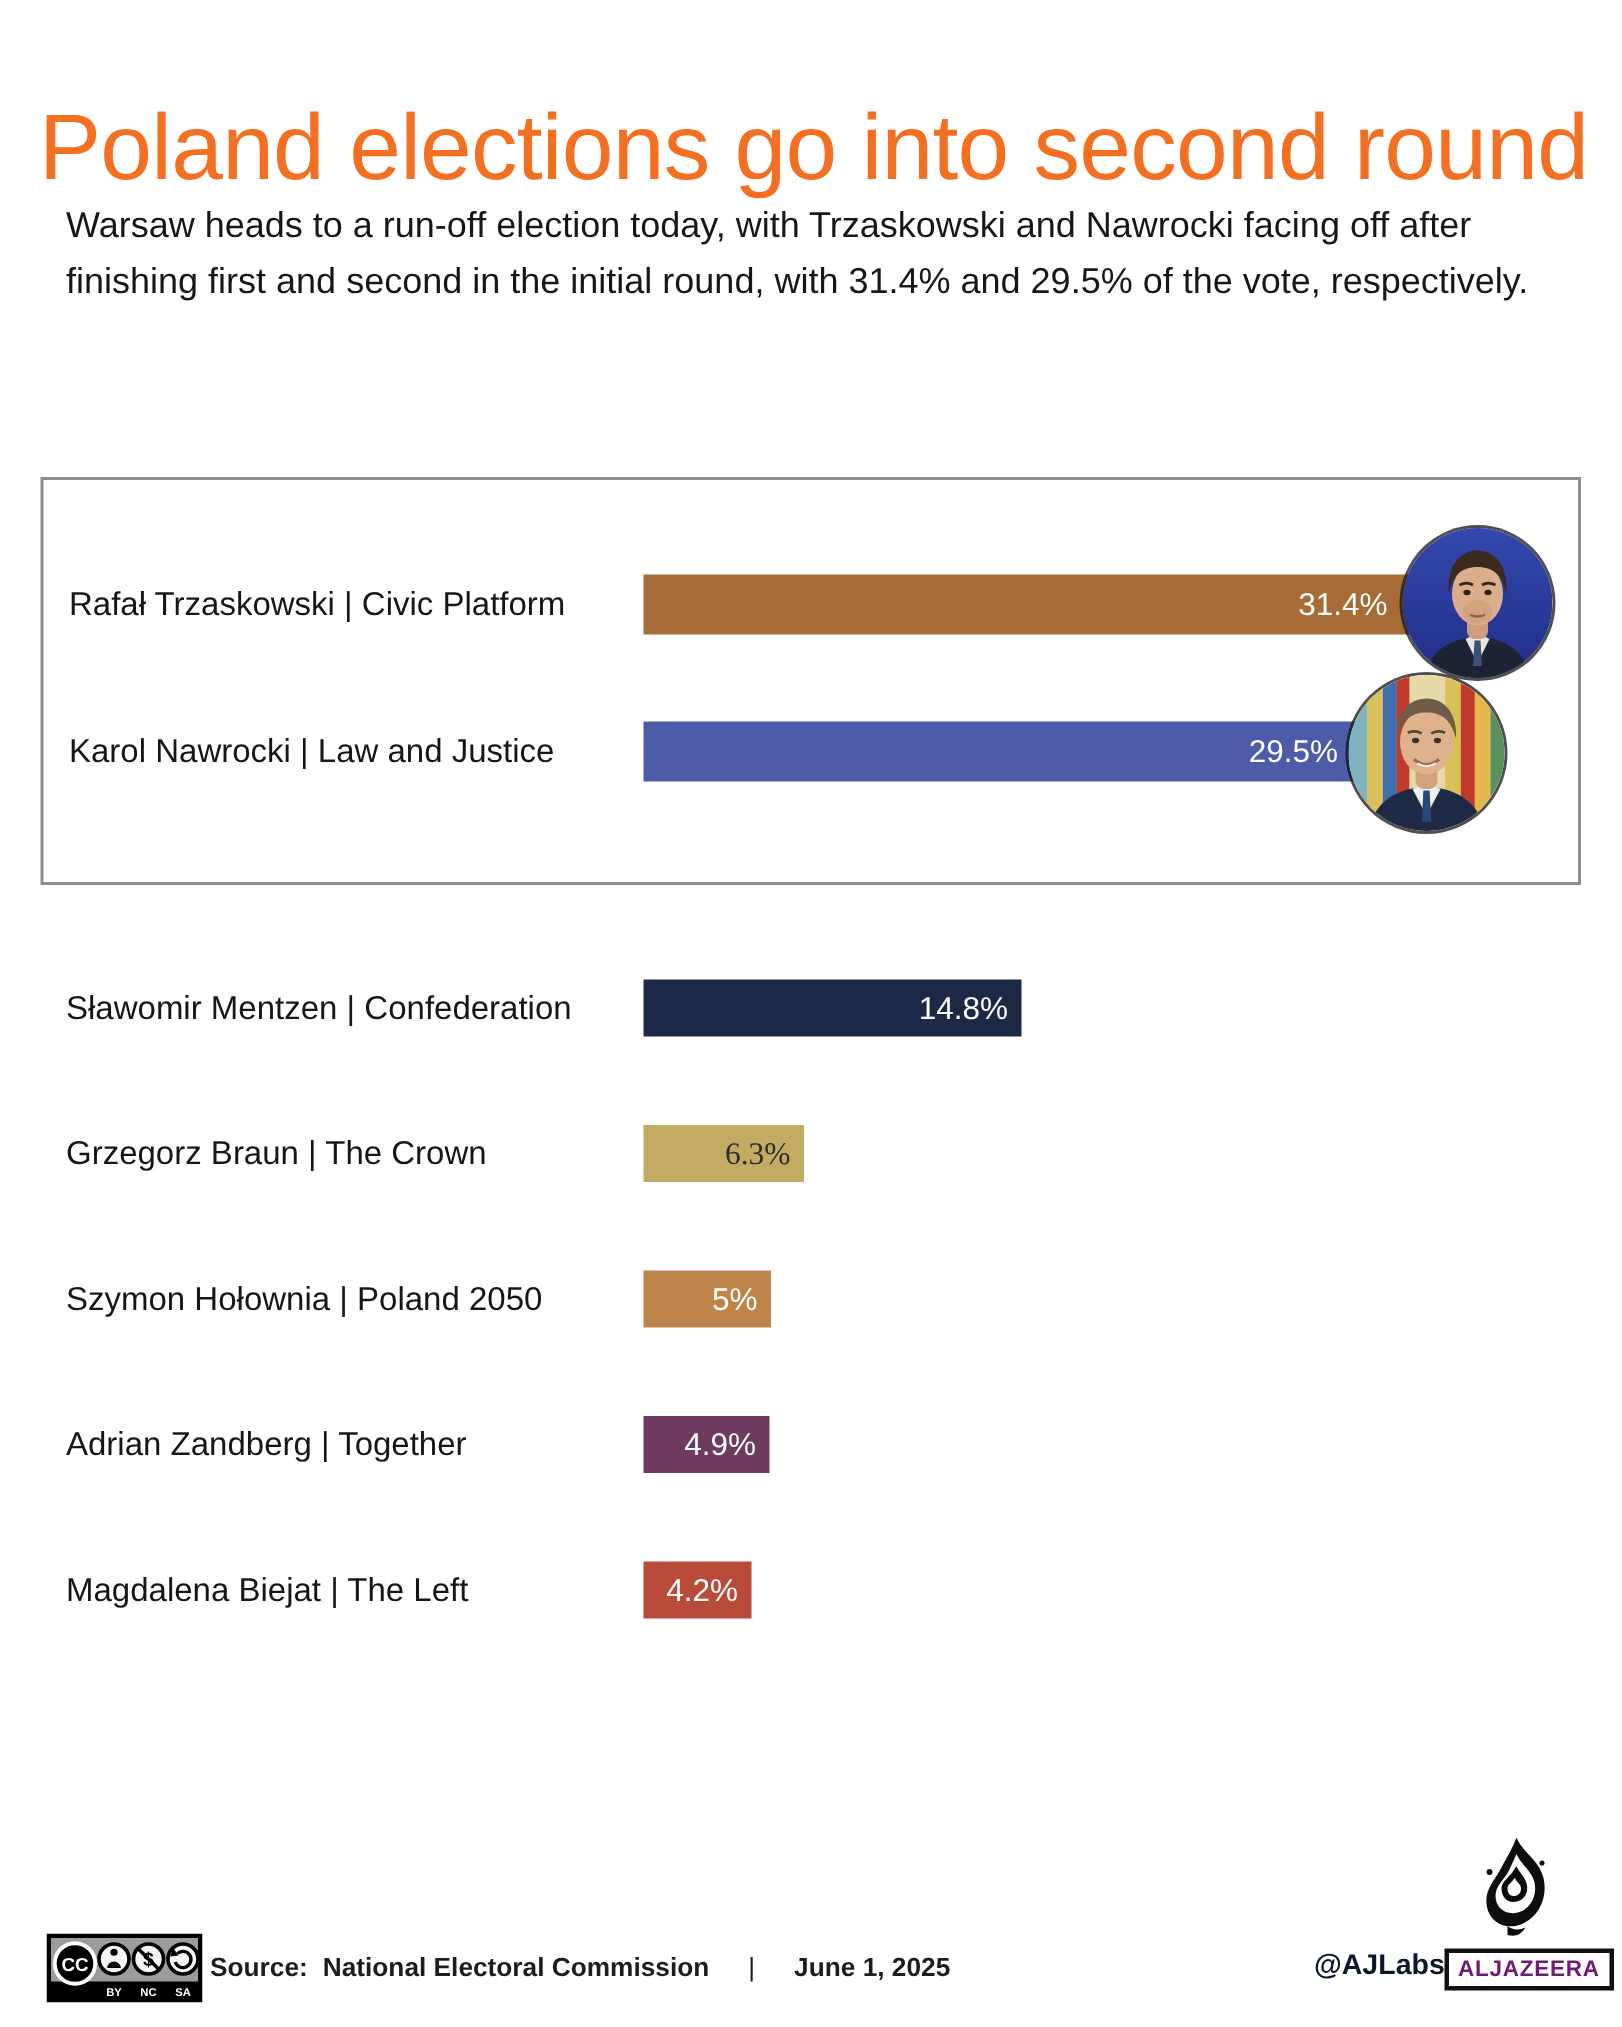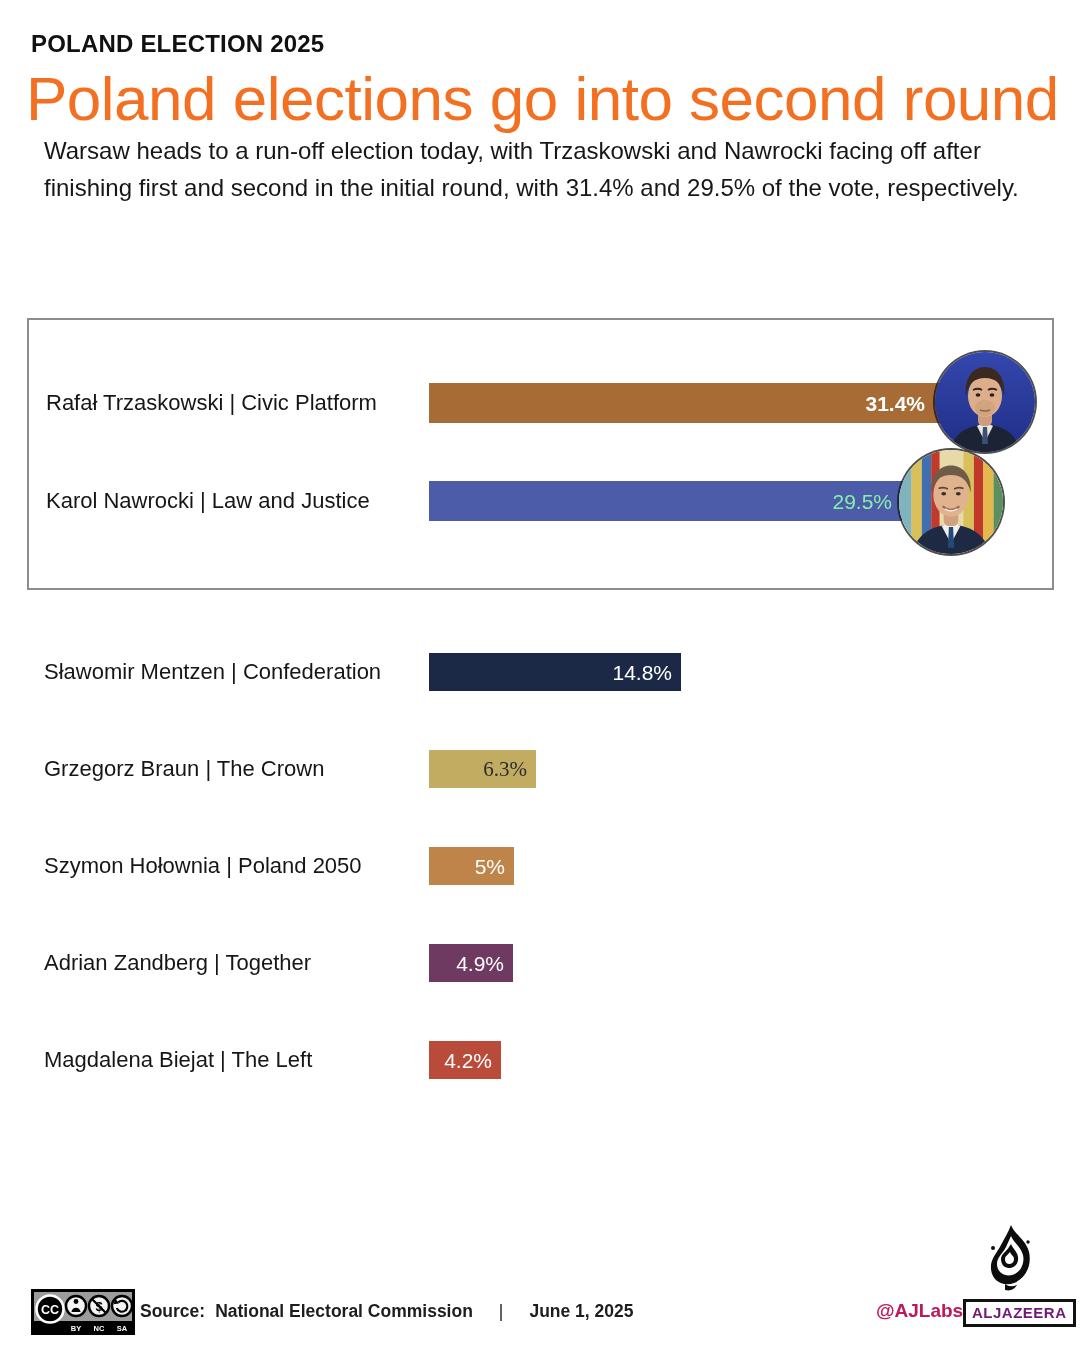--- a/index.html
+++ b/index.html
@@ -27,46 +27,45 @@
   .bar.finalist{padding-right:40px;}
   .bar.other{padding-right:9px;}
 
   .photo{position:absolute;border-radius:50%;overflow:hidden;
          box-shadow:0 0 0 2px rgba(20,20,20,.75);}
   .photo svg{display:block;width:100%;height:100%;}
 
   .footer-src{position:absolute;left:140px;top:1301px;display:flex;align-items:center;
               gap:10px;font-size:17.5px;font-weight:600;color:#1d1d1d;}
   .footer-src .sep{margin:0 16px;font-weight:400;}
-  .ajlabs{position:absolute;left:876px;top:1300px;font-size:19px;font-weight:700;color:#be185d;}
+  .ajlabs{position:absolute;left:876px;top:1300px;font-size:19px;font-weight:700;color:#0f172a;}
   .brandbox{position:absolute;left:963px;top:1299px;border:3px solid #111;background:#fff;
             padding:2px 6px;}
   .brandbox span{font-size:15px;font-weight:800;letter-spacing:.5px;color:#701a75;white-space:nowrap;}
   .cc-badge{position:absolute;left:31px;top:1289px;}
   .aj-flame{position:absolute;left:985px;top:1224px;}
 </style>
 </head>
 <body>
 
 <div class="page">
 
-  <div class="kicker">POLAND ELECTION 2025</div>
   <div class="title">Poland elections go into second round</div>
   <div class="intro">Warsaw heads to a run-off election today, with Trzaskowski and Nawrocki facing off after finishing first and second in the initial round, with 31.4% and 29.5% of the vote, respectively.</div>
 
   <div class="finalist-box"></div>
 
   <div id="rows-layer">
       <div class="row-label" style="left: 46px; top: 390px;">Rafał Trzaskowski | Civic Platform</div>
-      <div class="bar finalist" style="left: 429px; top: 383px; height: 40px; width: 536px; background: rgb(167, 108, 53); font-weight: bold;">
+      <div class="bar finalist" style="left: 429px; top: 383px; height: 40px; width: 536px; background: rgb(167, 108, 53);">
         <span class="val" style="color: rgb(255, 255, 255);">31.4%</span>
       </div>
       <div class="row-label" style="left: 46px; top: 488px;">Karol Nawrocki | Law and Justice</div>
       <div class="bar finalist" style="left: 429px; top: 481px; height: 40px; width: 503px; background: rgb(76, 92, 168);">
-        <span class="val" style="color: #86efac;">29.5%</span>
+        <span class="val" style="color: #ffffff;">29.5%</span>
       </div>
       <div class="row-label" style="left: 44px; top: 659px;">Sławomir Mentzen | Confederation</div>
       <div class="bar other" style="left: 429px; top: 653px; height: 38px; width: 252px; background: rgb(28, 41, 70);">
         <span class="val" style="color: rgb(255, 255, 255);">14.8%</span>
       </div>
       <div class="row-label" style="left: 44px; top: 756px;">Grzegorz Braun | The Crown</div>
       <div class="bar other" style="left: 429px; top: 750px; height: 38px; width: 107px; background: rgb(194, 172, 98); font-family: Liberation Serif, serif;">
         <span class="val" style="color: rgb(45, 45, 45);">6.3%</span>
       </div>
       <div class="row-label" style="left: 44px; top: 853px;">Szymon Hołownia | Poland 2050</div>

